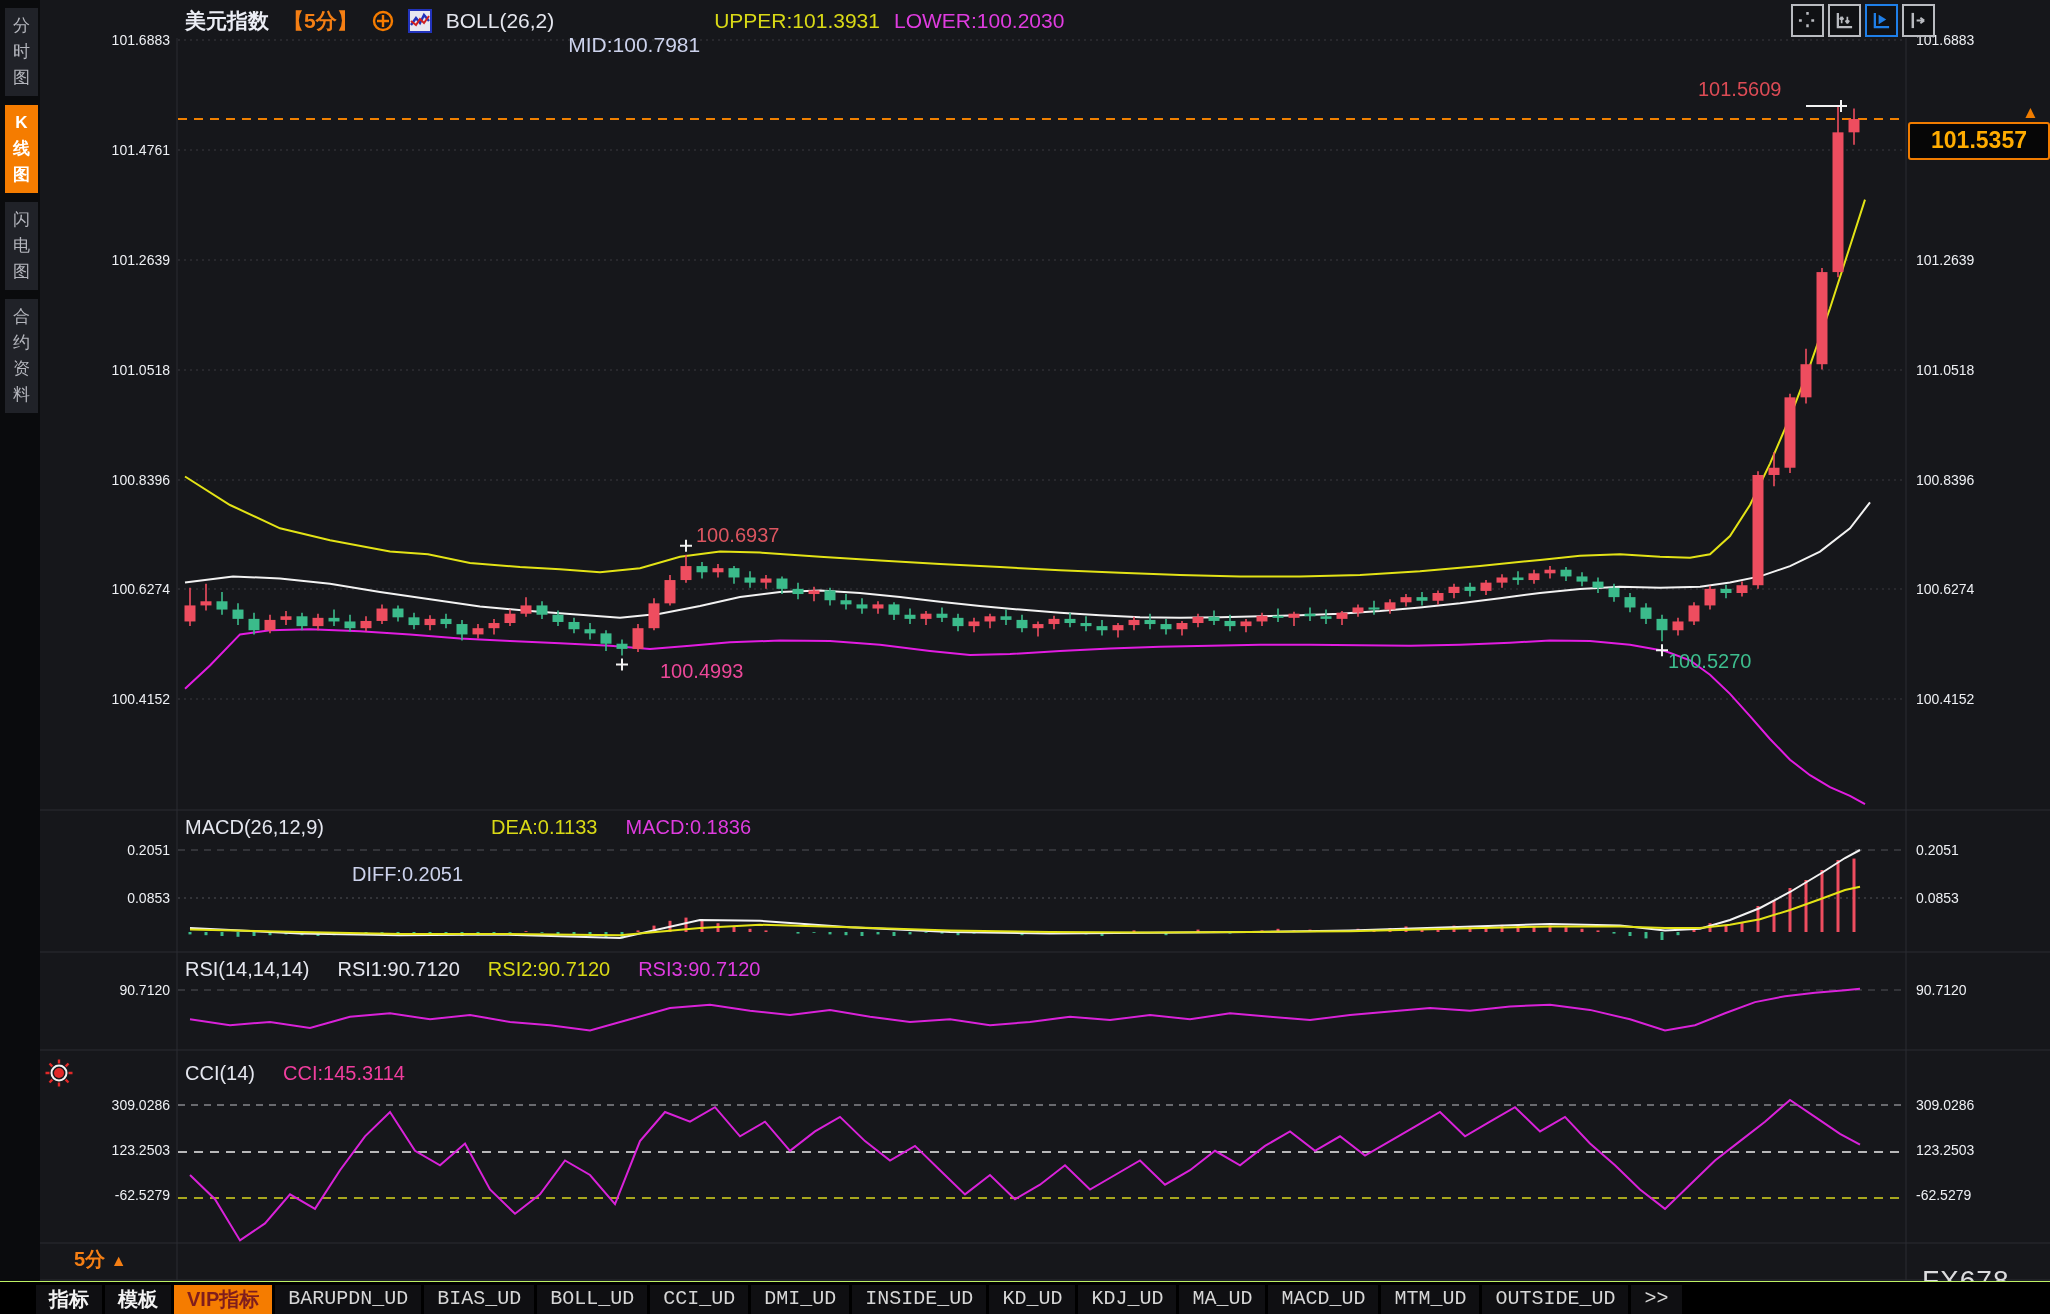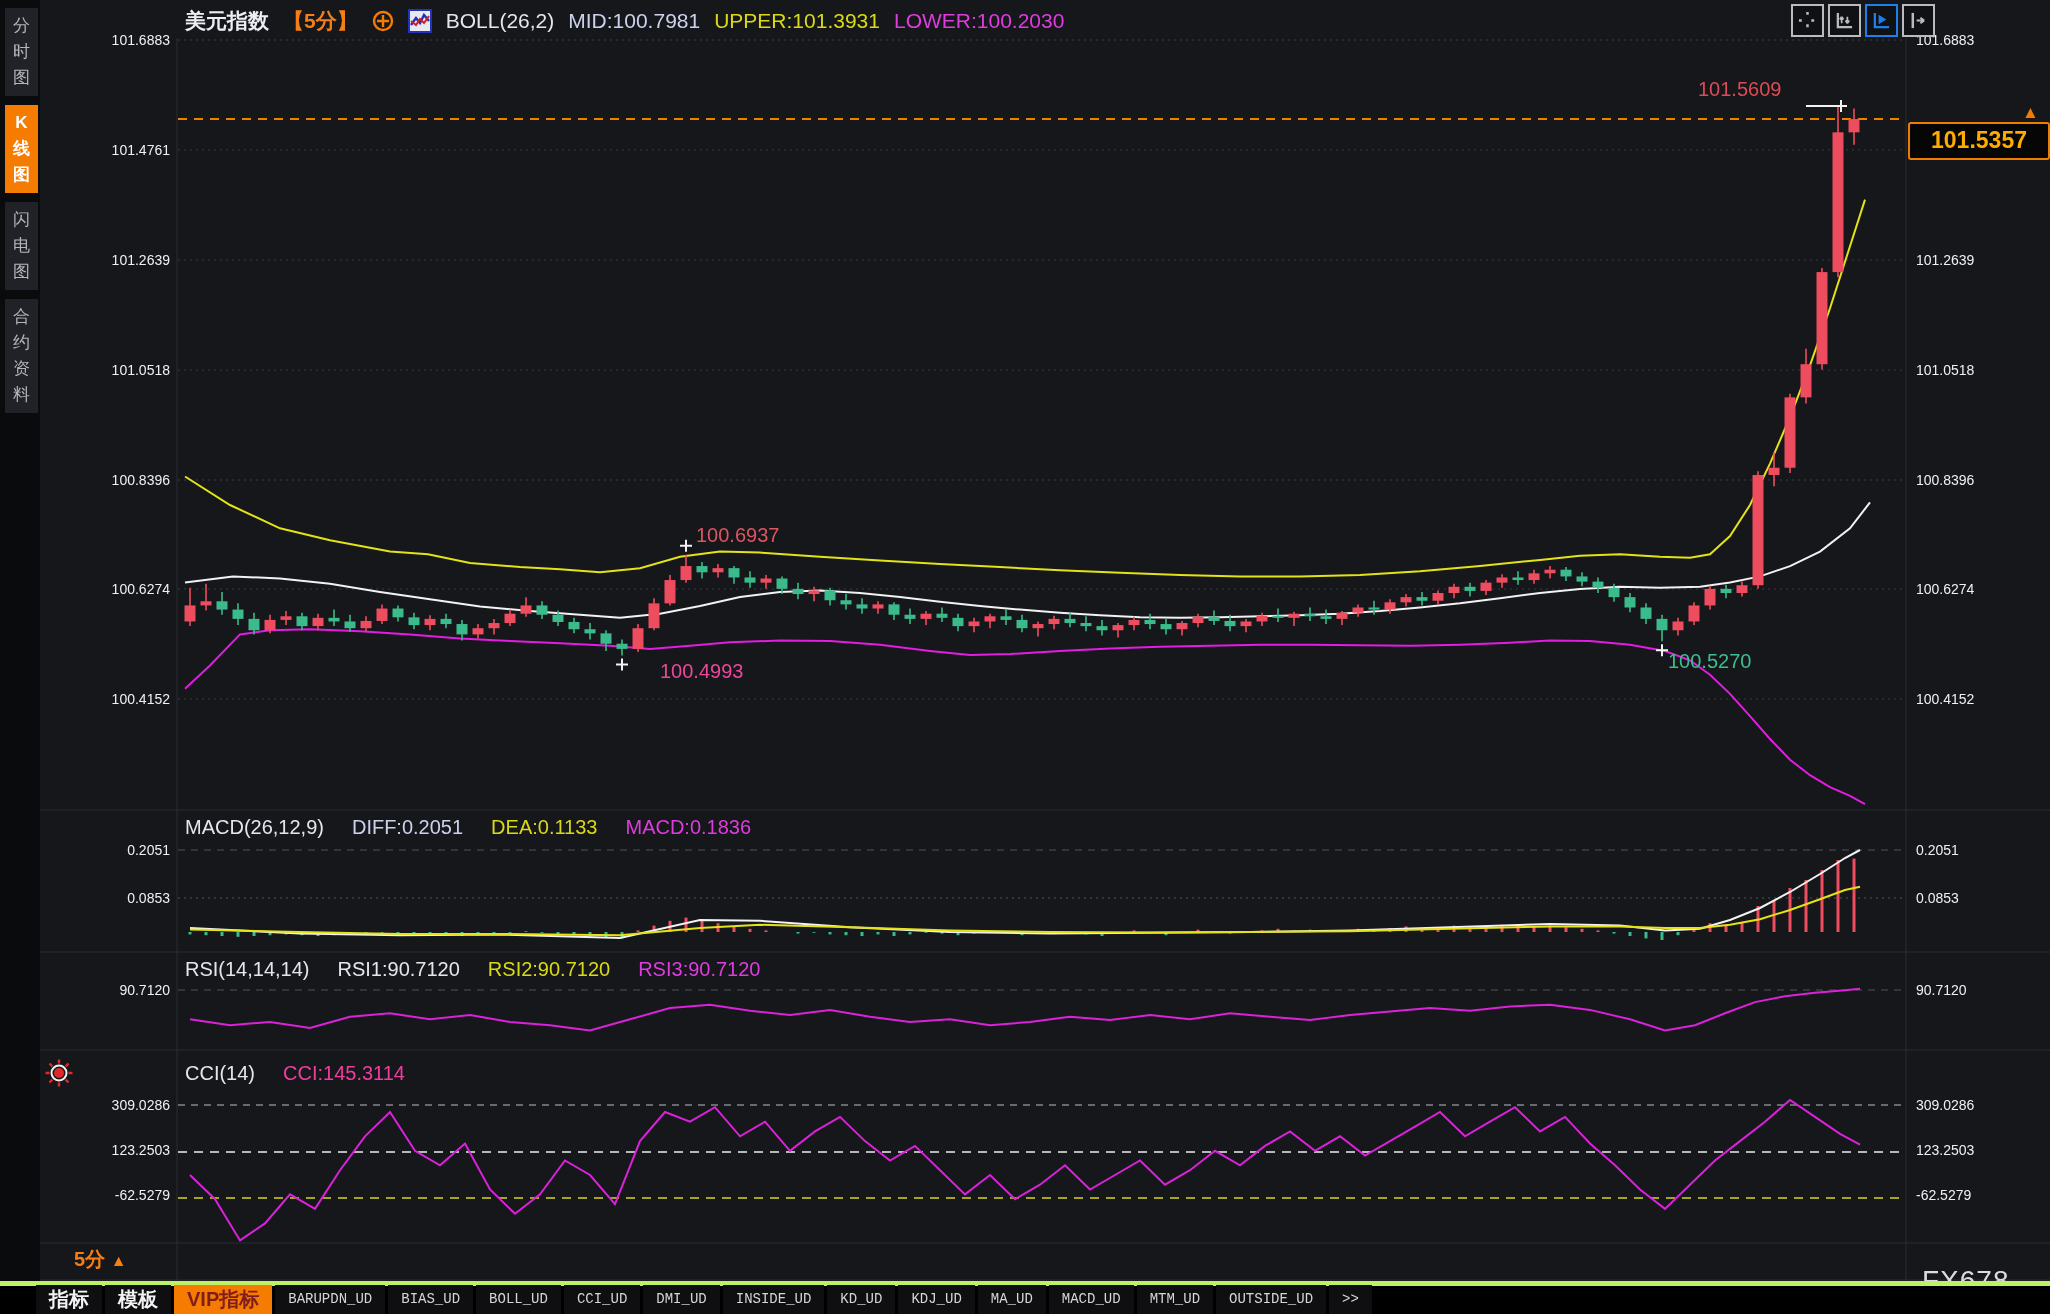--- a/index.html
+++ b/index.html
@@ -7,21 +7,21 @@
        font-family:"Liberation Sans","DejaVu Sans",sans-serif;}
   
   #sidebar{position:absolute;left:0;top:0;width:40px;height:1281px;background:#0a0b0d;z-index:6;}
   .side-tab{position:absolute;left:5px;width:33px;text-align:center;background:#202228;color:#b4b6bd;
             font-size:17px;line-height:26px;white-space:pre-line;padding:5px 0;cursor:pointer;}
   .side-tab.active{background:#f57c00;color:#fff;font-weight:700;}
   
   #hdr{position:absolute;left:185px;top:6px;height:30px;display:flex;align-items:center;gap:14px;z-index:5;font-size:21px;}
   .h-sym{color:#eceef6;font-weight:700;}
   .h-per{color:#f57f14;font-weight:700;}
-  .c-white{color:#e4e6ee;} .c-lblue{color:#ccd2ec;} .c-yellow{color:#d9d916;} .c-magenta{color:#df3cdf;}
+  .c-white{color:#e4e6ee;} .c-lblue{color:#ccd2ec;margin-top:47px;} .c-yellow{color:#d9d916;} .c-magenta{color:#df3cdf;}
   .c-pink{color:#f03e9e;}
   
   #viewbtns{position:absolute;left:1791px;top:4px;display:flex;gap:4px;z-index:5;}
   .vbtn{width:29px;height:29px;border:2px solid #b9bbc0;background:#101114;display:flex;align-items:center;justify-content:center;color:#b9bbc0;cursor:pointer;}
   .vbtn.active{border-color:#1f7fe8;color:#1f7fe8;}
   
   .axis-label{position:absolute;height:22px;line-height:22px;font-size:14px;color:#eef0f4;z-index:2;}
   .axis-left{left:36px;width:134px;text-align:right;}
   .axis-right{left:1916px;width:134px;text-align:left;}
   
@@ -29,25 +29,25 @@
   
   .ind-row{position:absolute;left:185px;display:flex;gap:28px;font-size:20px;z-index:3;}
   
   #pricebox{position:absolute;left:1908px;top:122px;width:138px;height:34px;border:2px solid #f07c00;border-radius:3px;
             background:#060606;color:#ffac00;font-size:23px;font-weight:700;text-align:center;line-height:33px;z-index:5;}
   #pricebox-arrow{position:absolute;left:2022px;top:104px;color:#f07c00;font-size:17px;z-index:6;line-height:17px;}
   
   #interval{position:absolute;left:74px;top:1246px;color:#f57f14;font-size:20px;font-weight:700;z-index:5;}
   #interval .arr{font-size:16px;}
   #watermark{position:absolute;left:1922px;top:1265px;color:#dcdcde;font-size:28px;letter-spacing:1px;z-index:5;}
-  #footer{position:absolute;left:0;bottom:0;width:2050px;height:33px;background:#000;border-top:5px solid #bef264;z-index:6;
+  #footer{position:absolute;left:0;bottom:0;width:2050px;height:33px;background:#000;border-top:1px solid #bef264;z-index:6;
           display:flex;align-items:flex-end;padding-left:36px;box-sizing:border-box;gap:3px;}
   .ftab{height:29px;line-height:28px;background:#0f0f12;color:#d6d6d6;padding:0 13px;cursor:pointer;}
   .ftab.cjk{font-size:20px;color:#f2f2f2;font-weight:700;}
-  .ftab.mono{font-family:"Liberation Mono","DejaVu Sans Mono",monospace;font-size:14px;}
+  .ftab.mono{font-family:"Liberation Mono","DejaVu Sans Mono",monospace;font-size:20px;}
   .ftab.active{background:#f57c00;color:#7f1d1d;font-size:20px;font-weight:700;}
   #chart-svg{position:absolute;left:0;top:0;z-index:1;}
   #sun-icon{position:absolute;left:44px;top:1058px;z-index:4;}
 </style>
 </head>
 <body>
 
 <div id="app">
   <svg id="chart-svg" width="2050" height="1314">
       <g>

